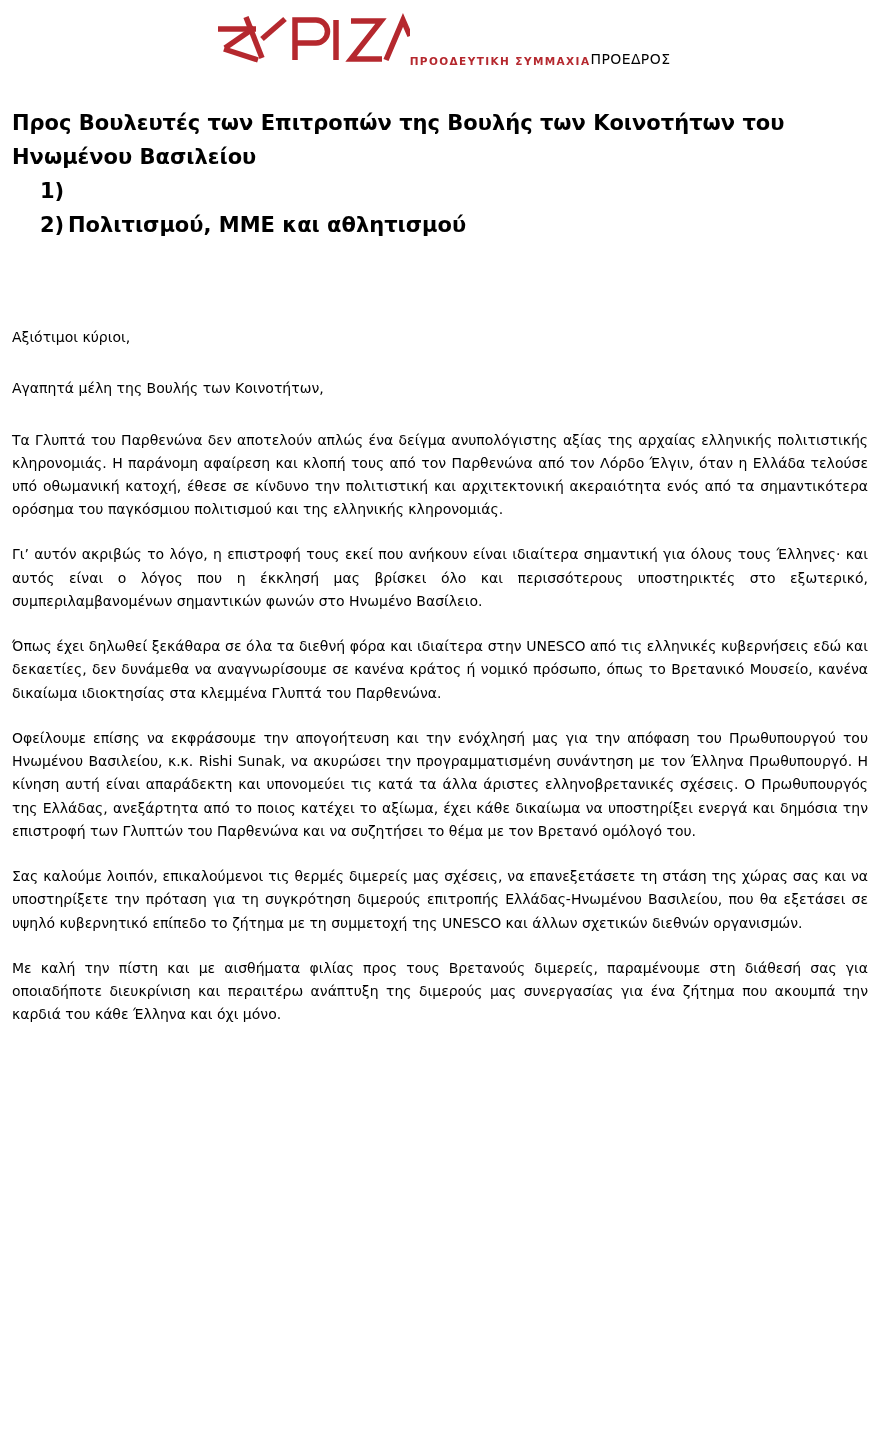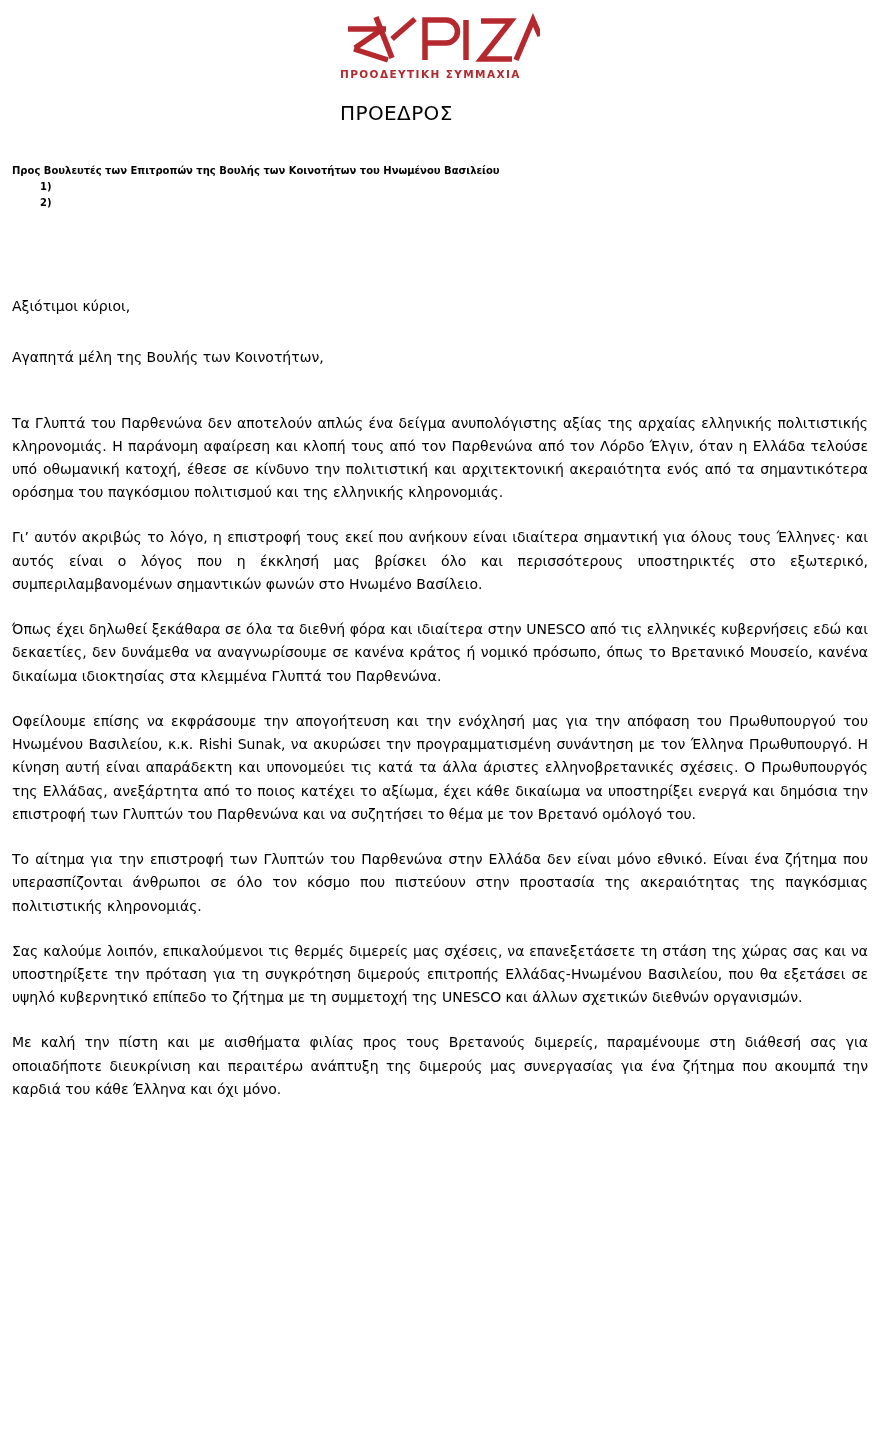--- a/index.html
+++ b/index.html
@@ -28,49 +28,49 @@
   
   .letterhead {
     width: 100%;
     padding-top: 10px;
     display: flex;
     flex-direction: column;
     align-items: center;
   }
   .logo-wrap {
     display: flex;
-    flex-direction: column;
-    align-items: flex-start;
+    flex-direction: row;
+    align-items: flex-end;
     line-height: 1;
   }
   .logo-mark {
     display: block;
   }
   .logo-tagline {
     margin-top: 3px;
     font-size: 10.5px;
     font-weight: 700;
     letter-spacing: 1.4px;
     color: #b5282e;
     font-family: "DejaVu Sans", "Liberation Sans", sans-serif;
     white-space: nowrap;
   }
   .logo-role {
     margin-top: 23px;
-    font-size: 20px;
+    font-size: 14px;
     font-weight: 400;
     letter-spacing: 0.4px;
     color: #000000;
     white-space: nowrap;
   }
 
   
   .addressee {
     margin-top: 40px;
-    font-size: 10px;
+    font-size: 21px;
     font-weight: 700;
     line-height: 1.62;
   }
   .addressee-title {
     font-weight: 700;
   }
   .addressee-list {
     list-style: none;
     margin: 0;
     padding: 0 0 0 28px;
@@ -89,21 +89,21 @@
   .body-block {
     margin-top: 84px;
     font-size: 14px;
     line-height: 1.66;
   }
   .salutation {
     margin: 0 0 28px 0;
     text-align: left;
   }
   .salutation.second {
-    margin-bottom: 42px;
+    margin-bottom: 28px;
   }
   p.para {
     margin: 13px 0 22px 0;
     text-align: justify;
     text-justify: inter-word;
     hyphens: none;
   }
   p.para:last-child {
     margin-bottom: 0;
   }
@@ -143,30 +143,30 @@
   </header>
 
   <section class="addressee">
     <div class="addressee-title">Προς Βουλευτές των Επιτροπών της Βουλής των Κοινοτήτων του Ηνωμένου Βασιλείου</div>
     <ol class="addressee-list">
       <li>
         <span class="num">1)</span>
       </li>
       <li>
         <span class="num">2)</span>
+        <span>Πολιτισμού, ΜΜΕ και αθλητισμού</span>
       </li>
     </ol>
   </section>
 
   <section class="body-block">
     <p class="salutation">Αξιότιμοι κύριοι,</p>
     <p class="salutation second">Αγαπητά μέλη της Βουλής των Κοινοτήτων,</p>
 
     <p class="para">Τα Γλυπτά του Παρθενώνα δεν αποτελούν απλώς ένα δείγμα ανυπολόγιστης αξίας της αρχαίας ελληνικής πολιτιστικής κληρονομιάς. Η παράνομη αφαίρεση και κλοπή τους από τον Παρθενώνα από τον Λόρδο Έλγιν, όταν η Ελλάδα τελούσε υπό οθωμανική κατοχή, έθεσε σε κίνδυνο την πολιτιστική και αρχιτεκτονική ακεραιότητα ενός από τα σημαντικότερα ορόσημα του παγκόσμιου πολιτισμού και της ελληνικής κληρονομιάς.</p>
     <p class="para">Γι’ αυτόν ακριβώς το λόγο, η επιστροφή τους εκεί που ανήκουν είναι ιδιαίτερα σημαντική για όλους τους Έλληνες· και αυτός είναι ο λόγος που η έκκλησή μας βρίσκει όλο και περισσότερους υποστηρικτές στο εξωτερικό, συμπεριλαμβανομένων σημαντικών φωνών στο Ηνωμένο Βασίλειο.</p>
     <p class="para">Όπως έχει δηλωθεί ξεκάθαρα σε όλα τα διεθνή φόρα και ιδιαίτερα στην UNESCO από τις ελληνικές κυβερνήσεις εδώ και δεκαετίες, δεν δυνάμεθα να αναγνωρίσουμε σε κανένα κράτος ή νομικό πρόσωπο, όπως το Βρετανικό Μουσείο, κανένα δικαίωμα ιδιοκτησίας στα κλεμμένα Γλυπτά του Παρθενώνα.</p>
     <p class="para">Οφείλουμε επίσης να εκφράσουμε την απογοήτευση και την ενόχλησή μας για την απόφαση του Πρωθυπουργού του Ηνωμένου Βασιλείου, κ.κ. Rishi Sunak, να ακυρώσει την προγραμματισμένη συνάντηση με τον Έλληνα Πρωθυπουργό. Η κίνηση αυτή είναι απαράδεκτη και υπονομεύει τις κατά τα άλλα άριστες ελληνοβρετανικές σχέσεις. Ο Πρωθυπουργός της Ελλάδας, ανεξάρτητα από το ποιος κατέχει το αξίωμα, έχει κάθε δικαίωμα να υποστηρίξει ενεργά και δημόσια την επιστροφή των Γλυπτών του Παρθενώνα και να συζητήσει το θέμα με τον Βρετανό ομόλογό του.</p>
-    <p class="para">Το αίτημα για την επιστροφή των Γλυπτών του Παρθενώνα στην Ελλάδα δεν είναι μόνο εθνικό. Είναι ένα ζήτημα που υπερασπίζονται άνθρωποι σε όλο τον κόσμο που πιστεύουν στην προστασία της ακεραιότητας της παγκόσμιας πολιτιστικής κληρονομιάς.</p>
     <p class="para">Σας καλούμε λοιπόν, επικαλούμενοι τις θερμές διμερείς μας σχέσεις, να επανεξετάσετε τη στάση της χώρας σας και να υποστηρίξετε την πρόταση για τη συγκρότηση διμερούς επιτροπής Ελλάδας-Ηνωμένου Βασιλείου, που θα εξετάσει σε υψηλό κυβερνητικό επίπεδο το ζήτημα με τη συμμετοχή της UNESCO και άλλων σχετικών διεθνών οργανισμών.</p>
     <p class="para">Με καλή την πίστη και με αισθήματα φιλίας προς τους Βρετανούς διμερείς, παραμένουμε στη διάθεσή σας για οποιαδήποτε διευκρίνιση και περαιτέρω ανάπτυξη της διμερούς μας συνεργασίας για ένα ζήτημα που ακουμπά την καρδιά του κάθε Έλληνα και όχι μόνο.</p>
   </section>
 
 </div>
 
 </body></html>

